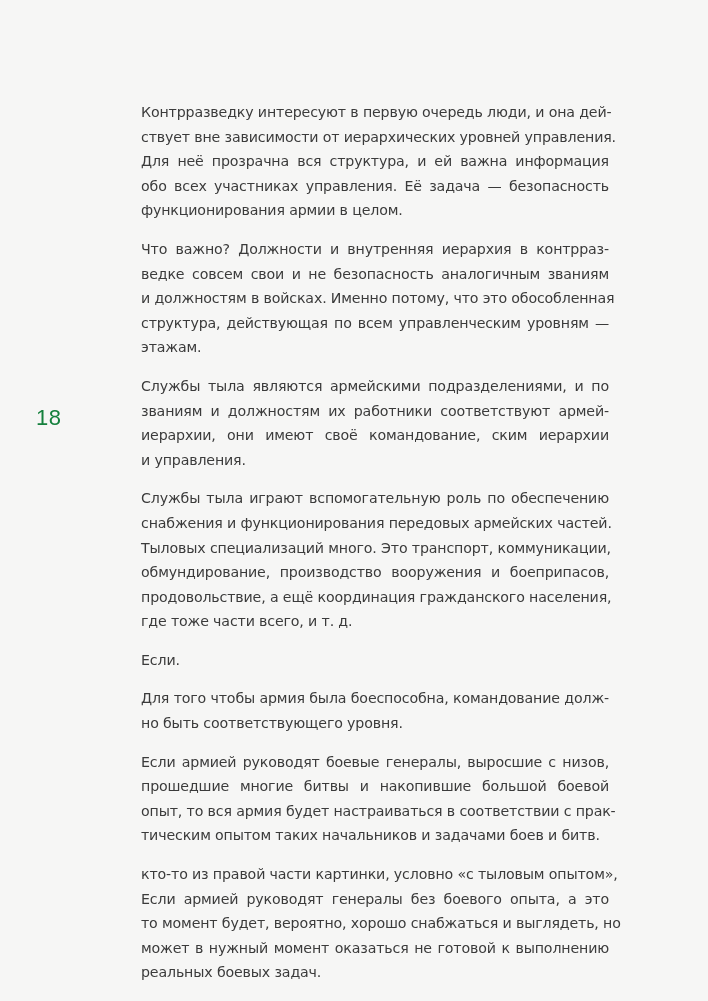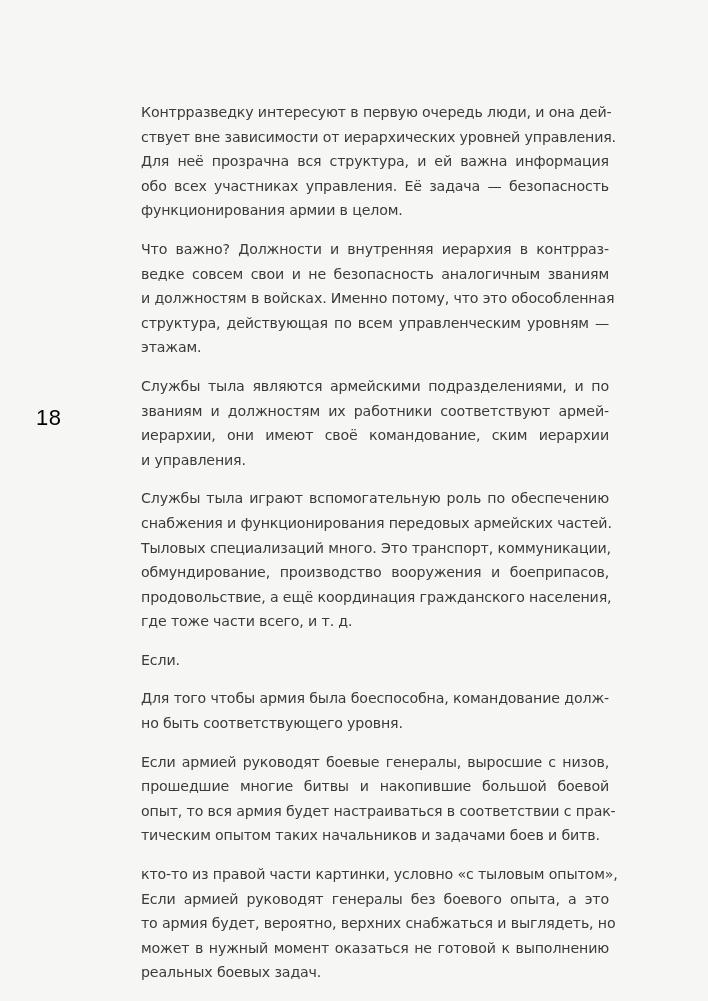--- a/index.html
+++ b/index.html
@@ -8,21 +8,21 @@
       background: #f6f6f5;
       position: relative; overflow: hidden;
       font-family: "DejaVu Sans", sans-serif;
       color: #3b3b3b;
     }
     .page-number {
       position: absolute;
       left: 36px; top: 405px;
       font-size: 22px;
       font-family: "Liberation Sans", sans-serif;
-      color: #000000;
+      color: #15803d;
       letter-spacing: 0.5px;
     }
     .content {
       position: absolute;
       left: 117px; top: 100px;
       width: 492px;
     }
     .para { margin: 0 0 14px 0; }
     .line {
       display: block;
@@ -80,17 +80,17 @@
   </p>
   <p class="para">
     <span class="line">Если армией руководят боевые генералы, выросшие с низов,</span>
     <span class="line">прошедшие многие битвы и накопившие большой боевой</span>
     <span class="line">опыт, то вся армия будет настраиваться в соответствии с прак-</span>
     <span class="line last">тическим опытом таких начальников и задачами боев и битв.</span>
   </p>
   <p class="para">
     <span class="line">кто-то из правой части картинки, условно «с тыловым опытом»,</span>
     <span class="line">Если армией руководят генералы без боевого опыта, а это</span>
-    <span class="line">то армия будет, вероятно, верхних снабжаться и выглядеть, но</span>
+    <span class="line">то момент будет, вероятно, хорошо снабжаться и выглядеть, но</span>
     <span class="line">может в нужный момент оказаться не готовой к выполнению</span>
     <span class="line last">реальных боевых задач.</span>
   </p>
 </div>
 
 </body></html>

